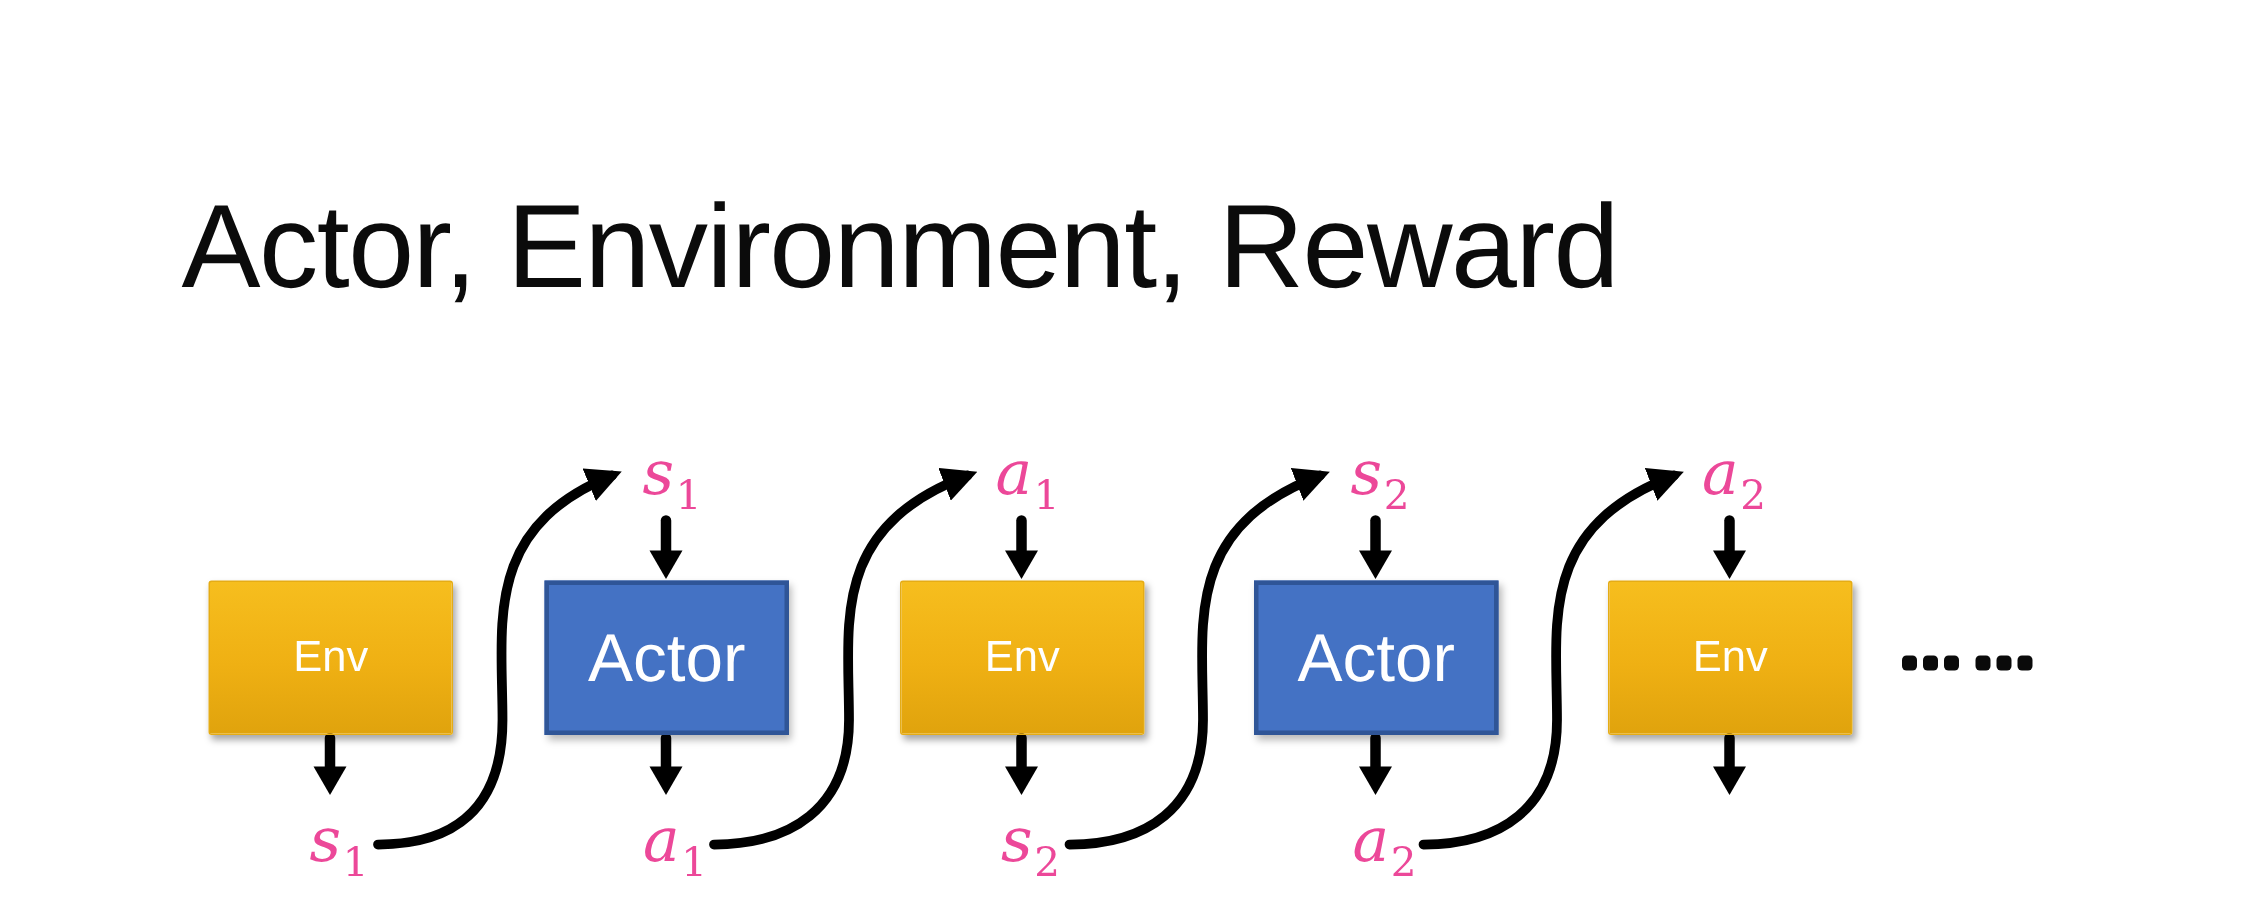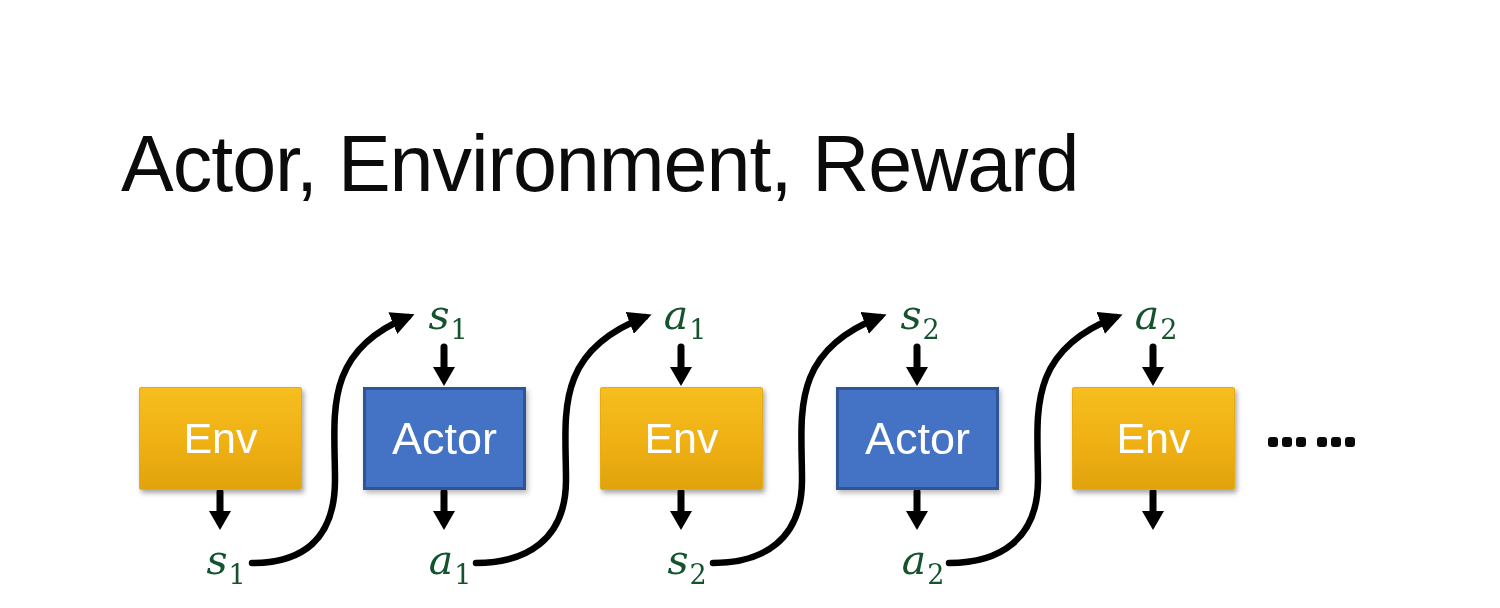--- a/index.html
+++ b/index.html
@@ -12,27 +12,27 @@
     font-family:"Liberation Sans",sans-serif;}
   .slide{position:relative;width:1200px;height:608px;background:#ffffff;}
 
   .title{position:absolute;left:121px;top:118px;font-size:79px;font-weight:300;
     letter-spacing:-1px;color:var(--title-color);white-space:nowrap;}
 
   .box{position:absolute;top:387px;width:163px;height:103px;display:flex;
     align-items:center;justify-content:center;color:var(--box-text);}
   .box.env{background:linear-gradient(180deg,var(--env-top) 0%,var(--env-mid) 55%,var(--env-bottom) 100%);
     border:1px solid var(--env-border);border-radius:2px;
-    box-shadow:2px 3px 5px rgba(0,0,0,0.35);font-size:43px;}
+    box-shadow:2px 3px 5px rgba(0,0,0,0.35);font-size:29px;}
   .box.actor{background:var(--actor-fill);border:3px solid var(--actor-border);
     box-shadow:2px 3px 5px rgba(0,0,0,0.28);font-size:45px;text-align:center;}
   .b1{left:139px;} .b2{left:363px;} .b3{left:600px;} .b4{left:836px;} .b5{left:1072px;}
 
   .mathlbl{position:absolute;width:140px;text-align:center;white-space:nowrap;
-    font-family:"DejaVu Serif",serif;font-style:italic;font-size:41px;color:#14532d;
+    font-family:"DejaVu Serif",serif;font-style:italic;font-size:41px;color:#ec4899;
     line-height:1;}
   .mathlbl .sub{font-style:normal;font-size:27px;display:inline-block;
     transform:translateY(10px);margin-left:1px;}
   .toplbl{top:295px;} .botlbl{top:540px;}
   .t2{left:378px;} .t3{left:615px;} .t4{left:850px;} .t5{left:1086px;}
   .u1{left:156px;} .u2{left:380px;} .u3{left:617px;} .u4{left:853px;} .u5{left:1089px;}
 
   svg.flow{position:absolute;left:0;top:0;width:1500px;height:608px;pointer-events:none;}
   .astroke{stroke:var(--arrow);fill:none;stroke-linecap:round;}
   .shaft{stroke-width:7px;}

